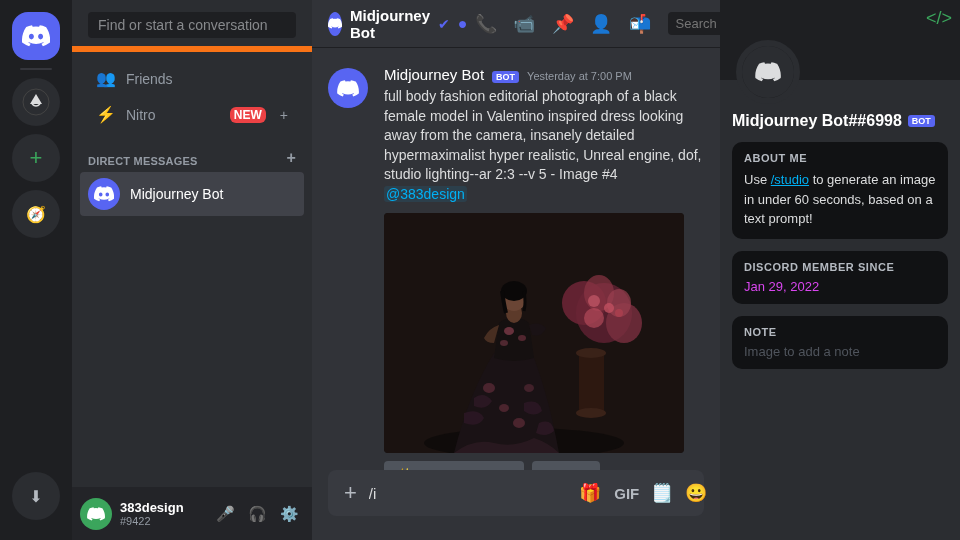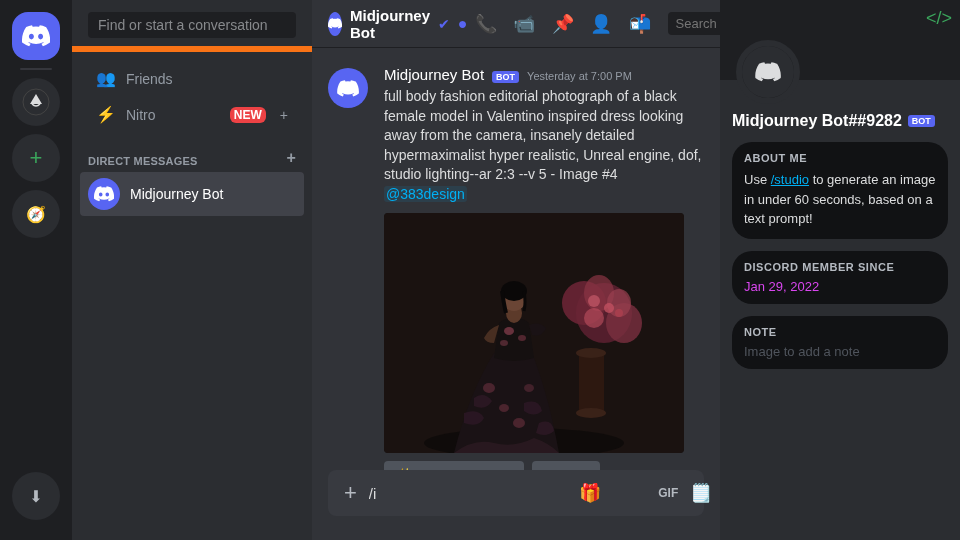--- a/index.html
+++ b/index.html
@@ -443,21 +443,21 @@
     .profile-name {
       font-size: 18px;
       font-weight: 700;
       color: #fff;
       display: flex;
       align-items: center;
       gap: 6px;
     }
     .profile-section {
       background: #111214;
-      border-radius: 20px;
+      border-radius: 10px;
       padding: 10px 12px;
       margin-top: 12px;
     }
     .profile-section-title {
       font-size: 11px;
       font-weight: 700;
       color: #b5bac1;
       text-transform: uppercase;
       letter-spacing: 0.05em;
       margin-bottom: 6px;
@@ -537,20 +537,36 @@
     <div class="dm-item active">
       <div class="dm-avatar" style="background:#5865f2;">
         <svg width="20" height="16" viewBox="0 0 28 22" fill="white">
           <path d="M23.6 1.9A23.3 23.3 0 0 0 17.8.3a16 16 0 0 0-.7 1.5 21.6 21.6 0 0 0-6.4 0A16 16 0 0 0 10 .3 23.3 23.3 0 0 0 4.2 2C.6 7.3-.4 12.5.1 17.6a23.5 23.5 0 0 0 7.1 3.6 17.5 17.5 0 0 0 1.5-2.4 15.3 15.3 0 0 1-2.4-1.1l.6-.5a16.8 16.8 0 0 0 14.3 0c.2.2.4.4.6.5a15.3 15.3 0 0 1-2.4 1.1 17.5 17.5 0 0 0 1.5 2.4 23.5 23.5 0 0 0 7.1-3.6c.6-5.9-.9-11.1-4-15.7zM9.4 14.4c-1.4 0-2.5-1.3-2.5-2.8s1.1-2.8 2.5-2.8 2.5 1.3 2.5 2.8-1.1 2.8-2.5 2.8zm9.2 0c-1.4 0-2.5-1.3-2.5-2.8s1.1-2.8 2.5-2.8 2.5 1.3 2.5 2.8-1.1 2.8-2.5 2.8z"></path>
         </svg>
       </div>
       <span>Midjourney Bot</span>
     </div>
   </div>
 
+  <div class="user-panel">
+    <div class="user-avatar-sm" style="background:#3ba55c;">
+      <svg width="18" height="14" viewBox="0 0 28 22" fill="white">
+        <path d="M23.6 1.9A23.3 23.3 0 0 0 17.8.3a16 16 0 0 0-.7 1.5 21.6 21.6 0 0 0-6.4 0A16 16 0 0 0 10 .3 23.3 23.3 0 0 0 4.2 2C.6 7.3-.4 12.5.1 17.6a23.5 23.5 0 0 0 7.1 3.6 17.5 17.5 0 0 0 1.5-2.4 15.3 15.3 0 0 1-2.4-1.1l.6-.5a16.8 16.8 0 0 0 14.3 0c.2.2.4.4.6.5a15.3 15.3 0 0 1-2.4 1.1 17.5 17.5 0 0 0 1.5 2.4 23.5 23.5 0 0 0 7.1-3.6c.6-5.9-.9-11.1-4-15.7z"></path>
+      </svg>
+    </div>
+    <div class="user-info">
+      <div class="user-name">383design</div>
+      <div class="user-tag">#9422</div>
+    </div>
+    <div class="user-controls">
+      <button class="user-ctrl-btn" title="Mute">🎤</button>
+      <button class="user-ctrl-btn" title="Deafen">🎧</button>
+      <button class="user-ctrl-btn" title="Settings">⚙️</button>
+    </div>
+  </div>
 </div>
 
 <div class="main-content">
   <div class="chat-header">
     <div class="bot-icon-header">
       <svg width="14" height="11" viewBox="0 0 28 22" fill="white">
         <path d="M23.6 1.9A23.3 23.3 0 0 0 17.8.3a16 16 0 0 0-.7 1.5 21.6 21.6 0 0 0-6.4 0A16 16 0 0 0 10 .3 23.3 23.3 0 0 0 4.2 2C.6 7.3-.4 12.5.1 17.6a23.5 23.5 0 0 0 7.1 3.6 17.5 17.5 0 0 0 1.5-2.4 15.3 15.3 0 0 1-2.4-1.1l.6-.5a16.8 16.8 0 0 0 14.3 0c.2.2.4.4.6.5a15.3 15.3 0 0 1-2.4 1.1 17.5 17.5 0 0 0 1.5 2.4 23.5 23.5 0 0 0 7.1-3.6c.6-5.9-.9-11.1-4-15.7z"></path>
       </svg>
     </div>
     <span class="chat-header-name">Midjourney Bot</span>
@@ -658,21 +674,21 @@
       </div>
     </div>
   </div>
 
   <div class="input-area">
     <div class="input-box">
       <button class="input-add-btn">+</button>
       <input class="input-field" type="text" value="/i" style="">
       <div class="input-actions">
         <button class="input-action-btn">🎁</button>
-        <button class="input-action-btn" style="font-size:12px; font-weight:700; color:#b5bac1;margin-left:44px;">GIF</button>
+        <button class="input-action-btn" style="font-size:15px; font-weight:700; color:#b5bac1;">GIF</button>
         <button class="input-action-btn">🗒️</button>
         <button class="input-action-btn">😀</button>
       </div>
     </div>
   </div>
 </div>
 
 <div class="right-panel">
   <div class="profile-header">
     <div class="profile-avatar-area">
@@ -682,21 +698,21 @@
             <path d="M23.6 1.9A23.3 23.3 0 0 0 17.8.3a16 16 0 0 0-.7 1.5 21.6 21.6 0 0 0-6.4 0A16 16 0 0 0 10 .3 23.3 23.3 0 0 0 4.2 2C.6 7.3-.4 12.5.1 17.6a23.5 23.5 0 0 0 7.1 3.6 17.5 17.5 0 0 0 1.5-2.4 15.3 15.3 0 0 1-2.4-1.1l.6-.5a16.8 16.8 0 0 0 14.3 0c.2.2.4.4.6.5a15.3 15.3 0 0 1-2.4 1.1 17.5 17.5 0 0 0 1.5 2.4 23.5 23.5 0 0 0 7.1-3.6c.6-5.9-.9-11.1-4-15.7z"></path>
           </svg>
         </div>
       </div>
     </div>
     <span class="code-icon">&lt;/&gt;</span>
   </div>
   <div class="profile-body">
     <div class="profile-name">
       <span style="font-size:16px; font-weight:700; color:#fff;">
-        <span>Midjourney Bot</span>#<span>#9282</span>
+        <span>Midjourney Bot</span>#<span>#6998</span>
       </span>
       <span class="bot-tag">BOT</span>
     </div>
 
     <div class="profile-section">
       <div class="profile-section-title">ABOUT ME</div>
       <div class="profile-section-text">
         <span>Use </span><span class="imagine-link">/studio</span><span> to generate an image in under 60 seconds, based on a text prompt!</span>
       </div>
     </div>

